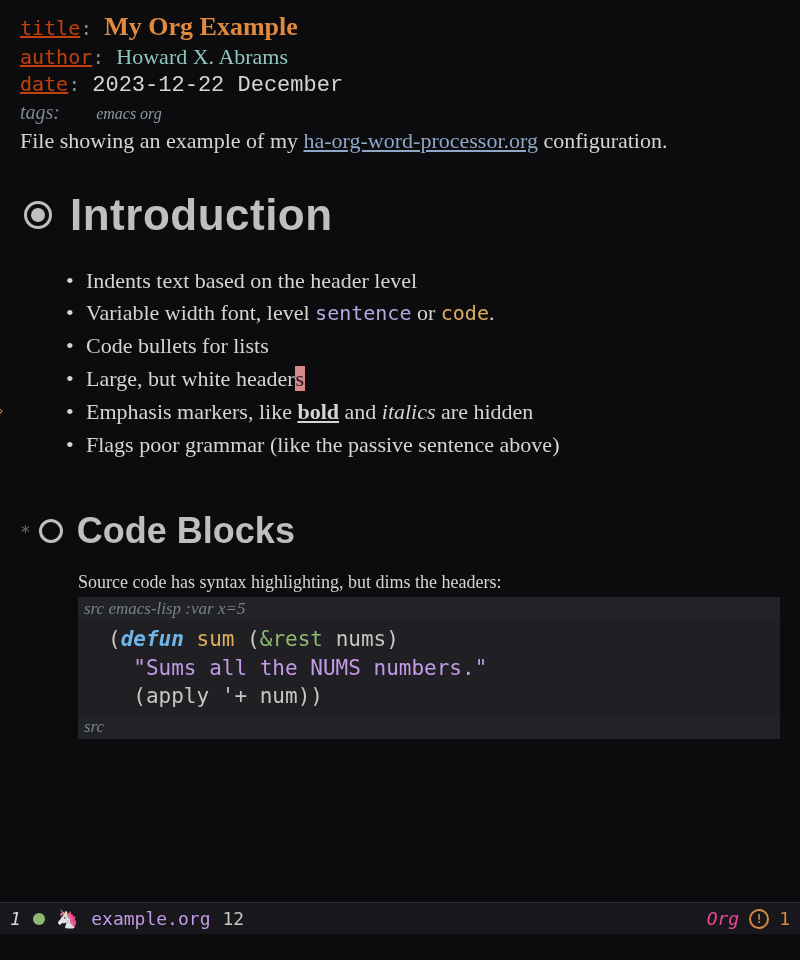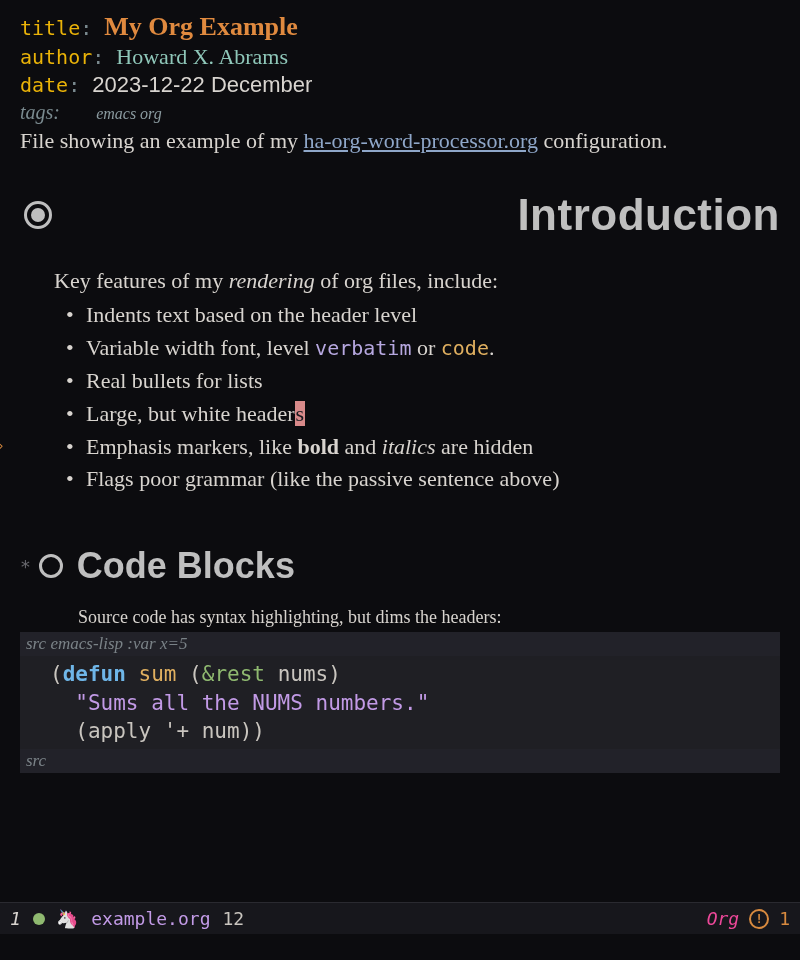--- a/index.html
+++ b/index.html
@@ -17,44 +17,43 @@
     height: 900px;
     box-sizing: border-box;
     overflow: hidden;
     position: relative;
   }
   .meta-line {
     font-family: 'Menlo', 'Consolas', monospace;
     font-size: 20px;
     margin-bottom: 2px;
   }
-  .meta-key { color: #eab308; }
+  .meta-key { color: #c2410c; text-decoration: underline; }
   .meta-sep { color: #7a8a8f; }
   .meta-title { color: #e08a3f; font-weight: 700; font-size: 26px; font-family: Georgia, serif; }
   .meta-author { color: #8fc7b9; font-size: 22px; font-family: Georgia, serif; }
-  .meta-date { color: #d8d4cf; font-size: 22px; font-family: Liberation Sans, sans-serif; }
+  .meta-date { color: #d8d4cf; font-size: 22px; font-family: Liberation Mono, monospace; }
   .meta-tags-key { color: #7a8a8f; font-style: italic; font-family: Georgia, serif; text-align: right; }
   .meta-tags { color: #8a9a9f; font-style: italic; font-family: Georgia, serif; font-size: 16px; }
   .para {
     font-size: 22px;
     color: #d8d4cf;
     margin-bottom: 10px;
     line-height: 1.35;
   }
   .link {
     color: #8fa7c9;
     text-decoration: underline;
   }
   .h1-row {
     display: flex;
     align-items: center;
     gap: 18px;
     margin-top: 34px;
     margin-left: 4px;
-    justify-content: space-between;
   }
   .bullet-circle {
     width: 28px;
     height: 28px;
     border-radius: 50%;
     border: 3px solid #bfbfbf;
     box-sizing: border-box;
     position: relative;
     flex-shrink:0;
   }
@@ -72,21 +71,21 @@
     color: #bfbfbf;
     letter-spacing: 0.5px;
   }
   .body-indent {
     margin-left: 34px;
     margin-top: 26px;
     font-size: 22px;
     line-height: 1.4;
   }
   .em { font-style: italic; }
-  .bold { font-weight: 700; }
+  .bold { font-weight: 700; text-decoration: underline; }
   .verbatim { font-family: Menlo, Consolas, monospace; color: #b7a8e0; font-size: 20px; }
   .code-inline { font-family: Menlo, Consolas, monospace; color: #e0b060; font-size: 20px; }
   ul.features {
     list-style: none;
     margin: 4px 0 0 12px;
     padding: 0;
   }
   ul.features li {
     position: relative;
     padding-left: 20px;
@@ -134,20 +133,21 @@
     font-weight: 800;
     font-size: 36px;
     color: #bfbfbf;
   }
   .src-desc {
     margin-left: 58px;
     margin-top: 20px;
     font-size: 18px;
   }
   .src-block {
+    margin-left: 58px;
     margin-top: 4px;
     background: #1f1f24;
     padding: 0 0 0 0;
   }
   .src-header, .src-footer {
     font-family: Georgia, serif;
     font-style: italic;
     color: #7a8287;
     font-size: 17px;
     background: #222229;
@@ -156,21 +156,21 @@
   .src-header .lang { font-style: italic; }
   .src-code {
     font-family: Menlo, Consolas, monospace;
     font-size: 21px;
     padding: 4px 8px 4px 30px;
     line-height: 1.35;
     white-space: pre;
     color:#c9c5bf;
   }
   .paren { color: #c9c5bf; }
-  .kw { color: #6fb6e8; font-weight: 600; }
+  .kw { color: #6fb6e8; font-weight: 600; font-style: italic; }
   .fn { color: #e0b060; }
   .amp { color: #8fb970; }
   .str { color: #c29ae6; }
   .modeline {
     position: absolute;
     left: 0;
     right: 0;
     bottom: 26px;
     height: 32px;
     background: #17171c;
@@ -236,29 +236,26 @@
   <div class="para">
     <span>File showing an example of my </span><a class="link">ha-org-word-processor.org</a><span> configuration.</span>
   </div>
 
   <div class="h1-row">
     <span class="bullet-circle filled"></span>
     <span class="h1">Introduction</span>
   </div>
 
   <div class="body-indent">
-    <div>
-      <span>Key features of my </span><span class="em">rendering</span><span> of org files, include:</span>
-    </div>
     <ul class="features">
       <li>Indents text based on the header level</li>
       <li>
-        <span>Variable width font, level </span><span class="verbatim">verbatim</span><span> or </span><span class="code-inline">code</span><span>.</span>
+        <span>Variable width font, level </span><span class="verbatim">sentence</span><span> or </span><span class="code-inline">code</span><span>.</span>
       </li>
-      <li>Real bullets for lists</li>
+      <li>Code bullets for lists</li>
       <li>
         <span>Large, but white header</span><span class="cursor">s</span>
       </li>
       <li style="position:relative;">
         <span class="fringe-arrow" style="left:-70px; top:6px;">»</span>
         <span>Emphasis markers, like </span><span class="bold">bold</span><span> and </span><span class="em">italics</span><span> are hidden</span>
       </li>
       <li>Flags poor grammar (like the passive sentence above)</li>
     </ul>
   </div>

